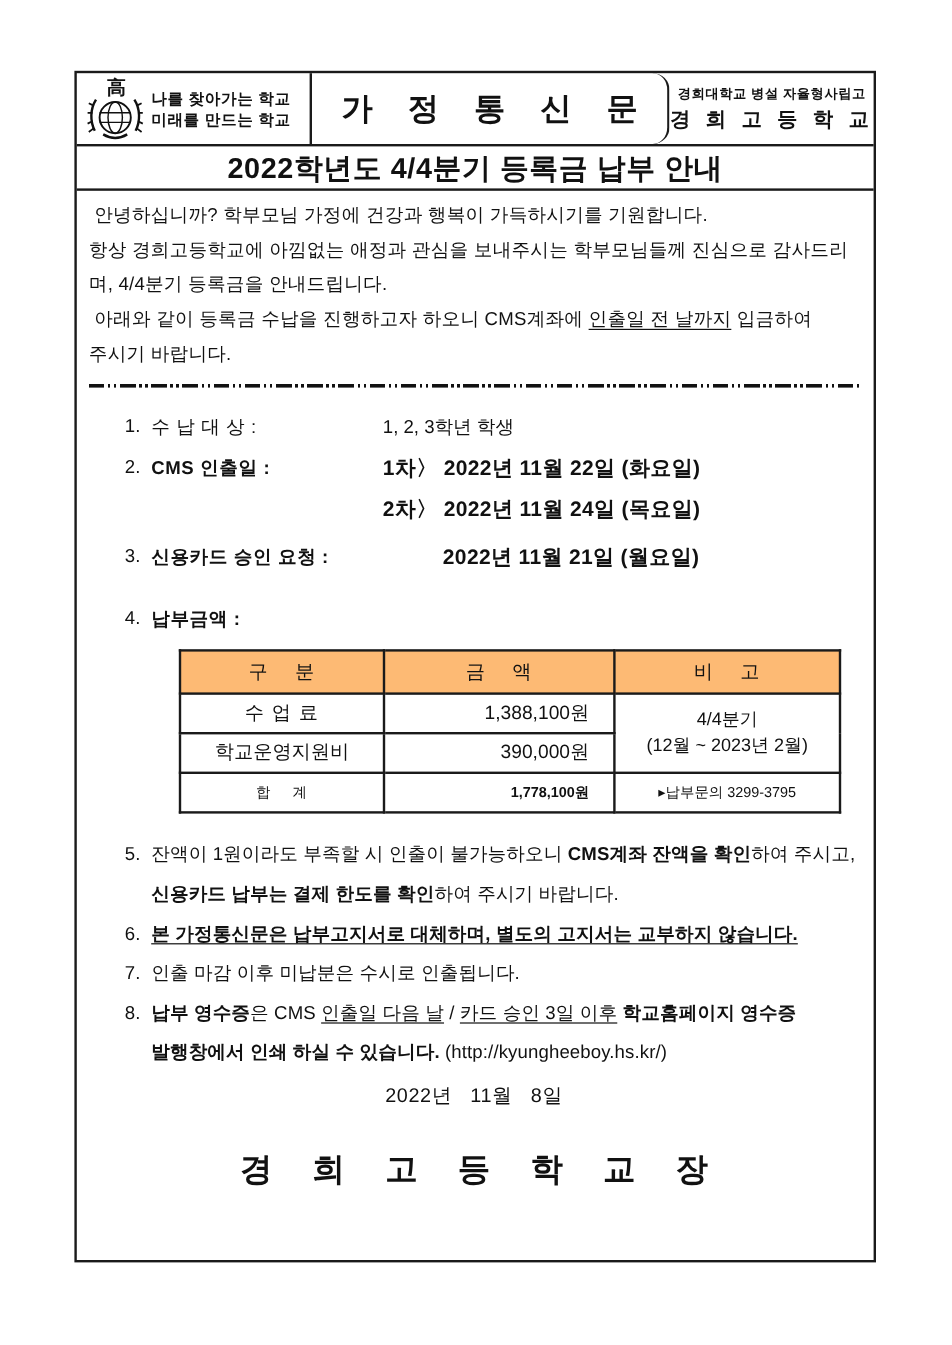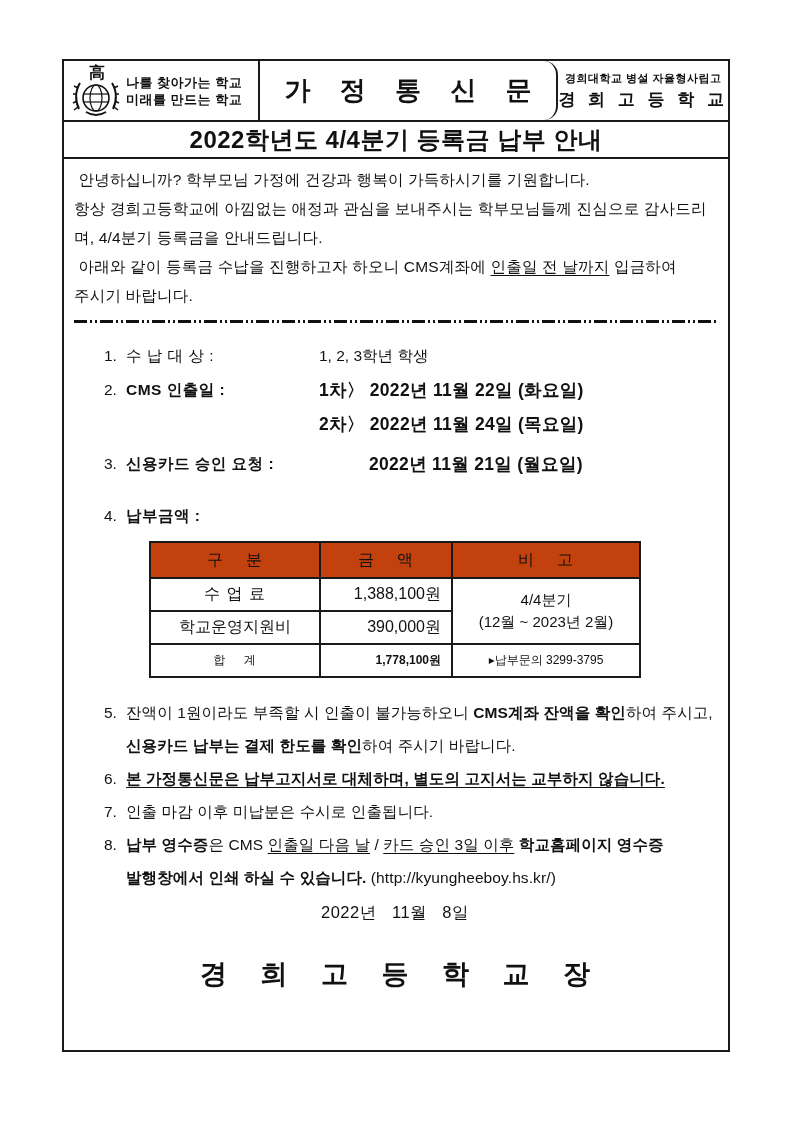--- a/index.html
+++ b/index.html
@@ -74,27 +74,27 @@
   .li3 .val { margin-left:50px; }
   .li4 { margin-top:18px; }
   
   .pay-table {
     margin:8px 0 0 75px;
     border-collapse:collapse;
     font-size:16px;
   }
   .pay-table th, .pay-table td { border:2px solid #1a1a1a; }
   .pay-table th {
-    background:#c2410c; font-weight:normal; height:36px;
+    background:#fdba74; font-weight:normal; height:36px;
     width:170px; white-space:pre; letter-spacing:1px;
   }
-  .pay-table th.c2 { width:132px; }
+  .pay-table th.c2 { width:192px; }
   .pay-table th.c3 { width:188px; }
   .pay-table td { height:33px; text-align:center; }
-  .pay-table td.amt { text-align:right; padding-right:10px; }
+  .pay-table td.amt { text-align:right; padding-right:20px; }
   .pay-table td.lblc { letter-spacing:1px; white-space:pre; }
   .pay-table td.note2 { font-size:15px; line-height:22px; }
   .pay-table tr.total td { font-size:12px; }
   .pay-table tr.total td.amt { font-weight:bold; }
   .pay-table td.contact { font-size:15px; }
   
   .notes { margin-top:18px; padding-left:30px; }
   .note { display:flex; font-size:15.5px; line-height:33px; }
   .note .num { width:22px; flex:0 0 auto; }
   .note .txt { letter-spacing:0.1px; }

